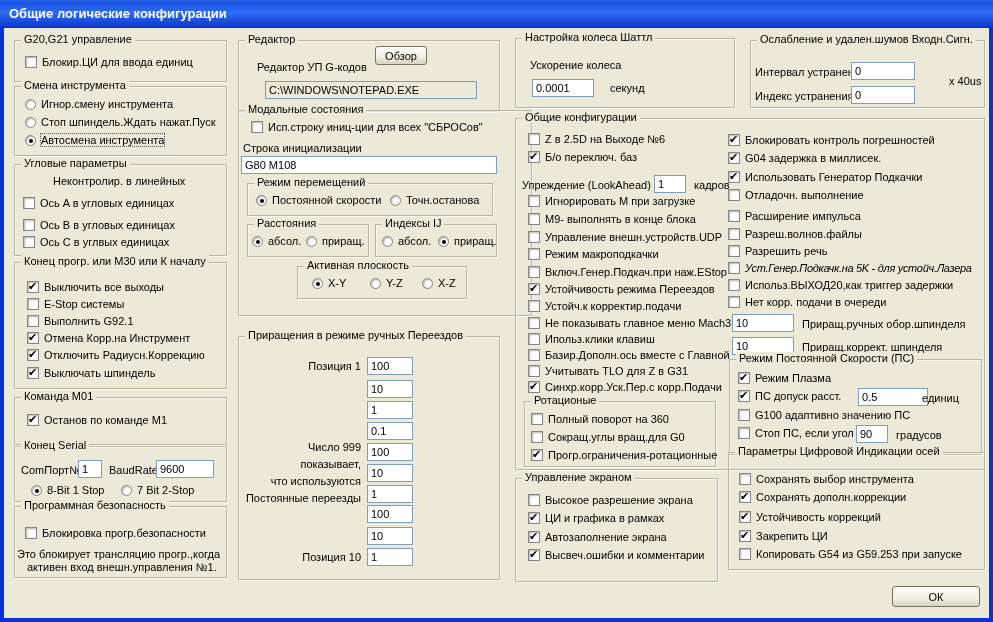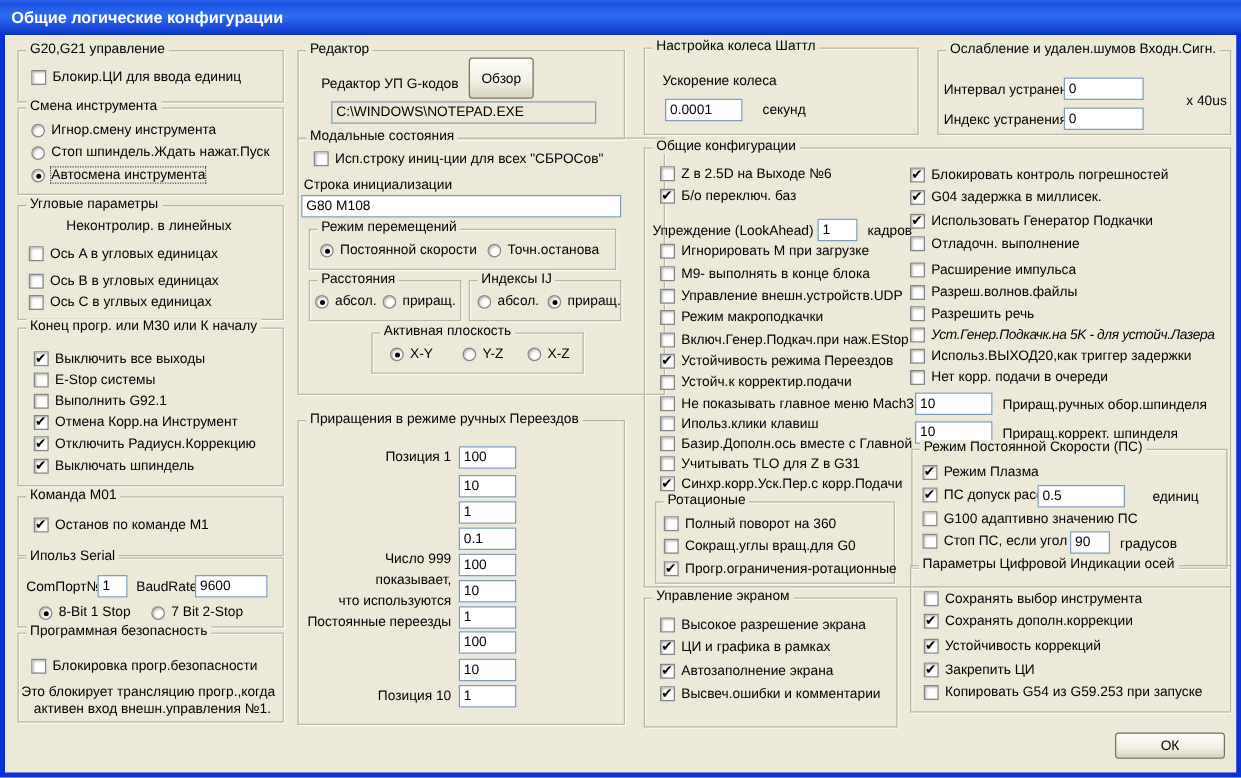--- a/index.html
+++ b/index.html
@@ -105,21 +105,21 @@
 
   <div class="grp" style="left:10px;top:369px;width:213px;height:48px">
     <span class="leg">Команда M01</span>
     <label class="cb" style="left:12px;top:16px">
         <span class="box on"></span>
         <span>Останов по команде M1</span>
       </label>
   </div>
 
   <div class="grp" style="left:10px;top:418px;width:213px;height:56px">
-    <span class="leg">Ипольз Serial</span>
+    <span class="leg">Конец Serial</span>
     <span class="lbl" style="left:6px;top:17px">ComПорт№</span>
     <input class="txt" style="left: 63px; top: 13px; width: 24px;" value="1">
     <span class="lbl" style="left:94px;top:17px">BaudRate</span>
     <input class="txt" style="left: 141px; top: 13px; width: 58px;" value="9600">
     <label class="rb" style="left:16px;top:37px">
         <span class="dot on"></span>
         <span>8-Bit 1 Stop</span>
       </label>
     <label class="rb" style="left:106px;top:37px">
         <span class="dot"></span>
@@ -133,21 +133,21 @@
         <span class="box"></span>
         <span>Блокировка прогр.безопасности</span>
       </label>
     <span class="lbl" style="left:2px;top:41px">Это блокирует трансляцию прогр.,когда</span>
     <span class="lbl" style="left:12px;top:54px">активен вход внешн.управления №1.</span>
   </div>
 
   <div class="grp" style="left:234px;top:12px;width:262px;height:72px">
     <span class="leg">Редактор</span>
     <span class="lbl" style="left:18px;top:20px">Редактор УП G-кодов</span>
-    <button class="btn" style="left:136px;top:5px;width:52px;height:33px">Обзор</button>
+    <button class="btn" style="left:136px;top:5px;width:52px;height:19px">Обзор</button>
     <input class="txt ro" style="left: 26px; top: 40px; width: 212px;" value="C:\WINDOWS\NOTEPAD.EXE">
   </div>
 
   <div class="grp" style="left:234px;top:82px;width:294px;height:206px">
     <span class="leg">Модальные состояния</span>
     <label class="cb" style="left:12px;top:10px">
         <span class="box"></span>
         <span>Исп.строку иниц-ции для всех "СБРОСов"</span>
       </label>
     <span class="lbl" style="left:4px;top:31px">Строка инициализации</span>
@@ -368,21 +368,21 @@
     <div class="grp" style="left:213px;top:240px;width:253px;height:96px">
       <span class="leg">Режим Постоянной Скорости (ПС)</span>
       <label class="cb" style="left:8px;top:12px">
           <span class="box on"></span>
           <span>Режим Плазма</span>
         </label>
       <label class="cb" style="left:8px;top:30px">
           <span class="box on"></span>
           <span>ПС допуск расст.</span>
         </label>
-      <input class="txt" style="left: 100px; top: 28px; width: 70px;" value="0.5">
+      <input class="txt" style="left: 128px; top: 28px; width: 70px;" value="0.5">
       <span class="lbl" style="left:192px;top:32px">единиц</span>
       <label class="cb" style="left:8px;top:49px">
           <span class="box"></span>
           <span>G100 адаптивно значению ПС</span>
         </label>
       <label class="cb" style="left:8px;top:67px">
           <span class="box"></span>
           <span>Стоп ПС, если угол &gt;</span>
         </label>
       <input class="txt" style="left: 126px; top: 65px; width: 32px;" value="90">

